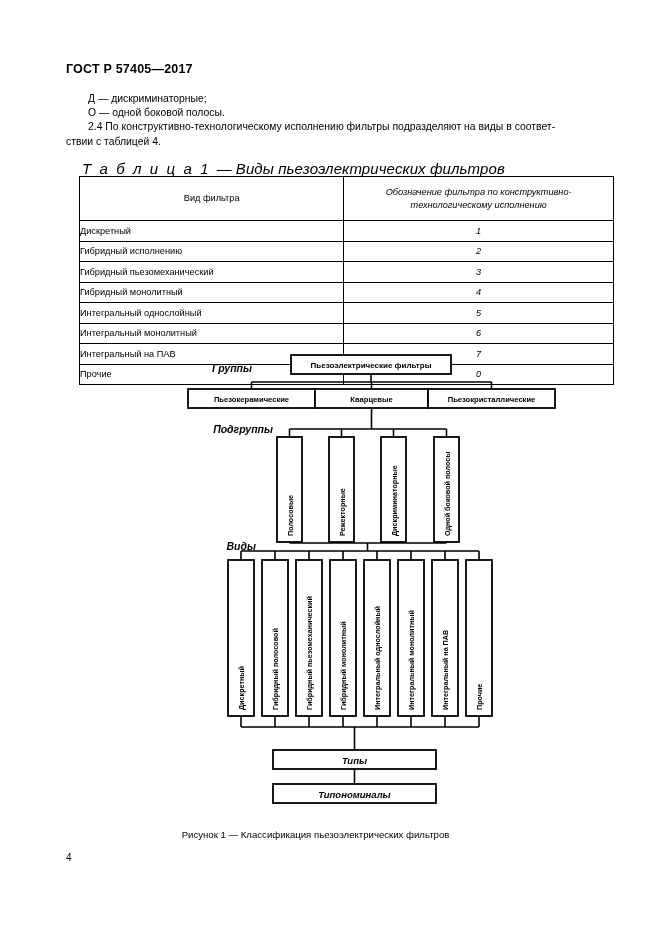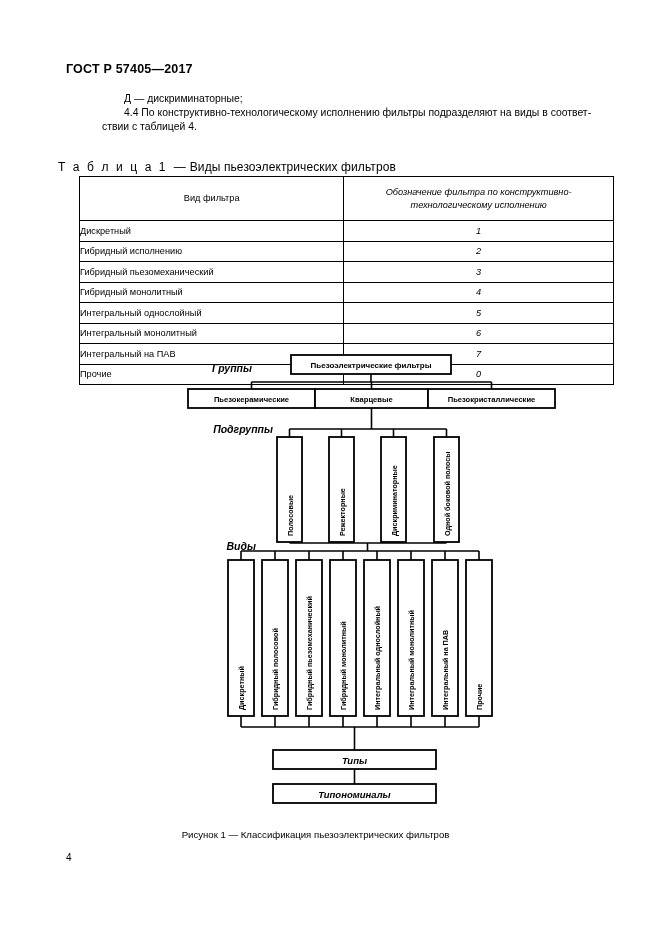--- a/index.html
+++ b/index.html
@@ -28,32 +28,32 @@
   }
 
   
   .intro {
     position: absolute;
     left: 66px;
     top: 92px;
     width: 548px;
     font-size: 10.4px;
     line-height: 14.2px;
-    margin-left: 36px;
   }
   .intro p { margin: 0; }
   .indent { text-indent: 22px; }
 
   
   .table-caption {
     position: absolute;
-    left: 58px;
+    left: 82px;
     top: 160px;
-    font-size: 12px;
+    font-size: 15px;
     letter-spacing: 0.1px;
+    font-style: italic;
   }
   .table-caption .sp { letter-spacing: 2.1px; }
 
   table.gost {
     position: absolute;
     left: 79px;
     top: 176px;
     width: 535px;
     border-collapse: collapse;
     font-size: 9.2px;
@@ -108,21 +108,22 @@
     font-size: 10px;
   }
 </style>
 </head>
 <body>
 
 <div class="page-header">ГОСТ Р 57405—2017</div>
 
 <div class="intro">
   <p class="indent">Д — дискриминаторные;</p>
-  <p class="indent">4.4  По конструктивно-технологическому исполнению фильтры подразделяют на виды в соответ-</p>
+  <p class="indent">О — одной боковой полосы.</p>
+  <p class="indent">2.4  По конструктивно-технологическому исполнению фильтры подразделяют на виды в соответ-</p>
   <p>ствии с таблицей 4.</p>
 </div>
 
 <div class="table-caption">
   <span class="sp">Т а б л и ц а  1</span><span style="margin:0 4px 0 6px">—</span><span>Виды пьезоэлектрических фильтров</span>
 </div>
 
 <table class="gost">
   <thead>
     <tr>

